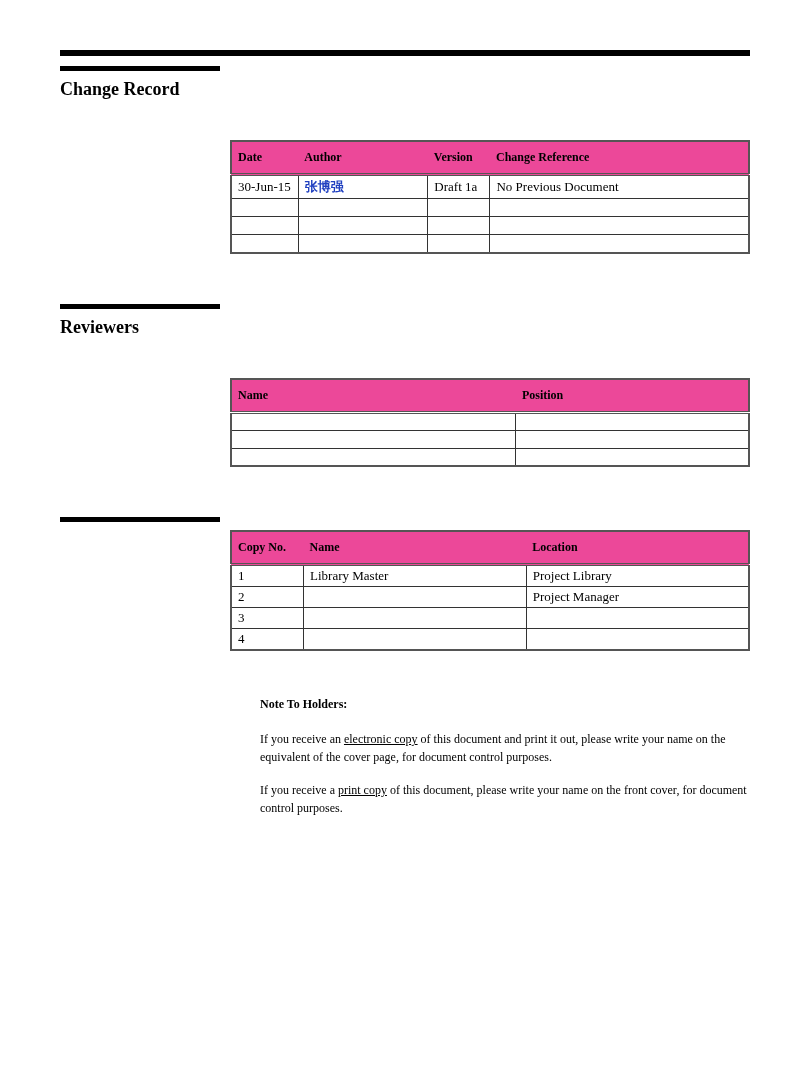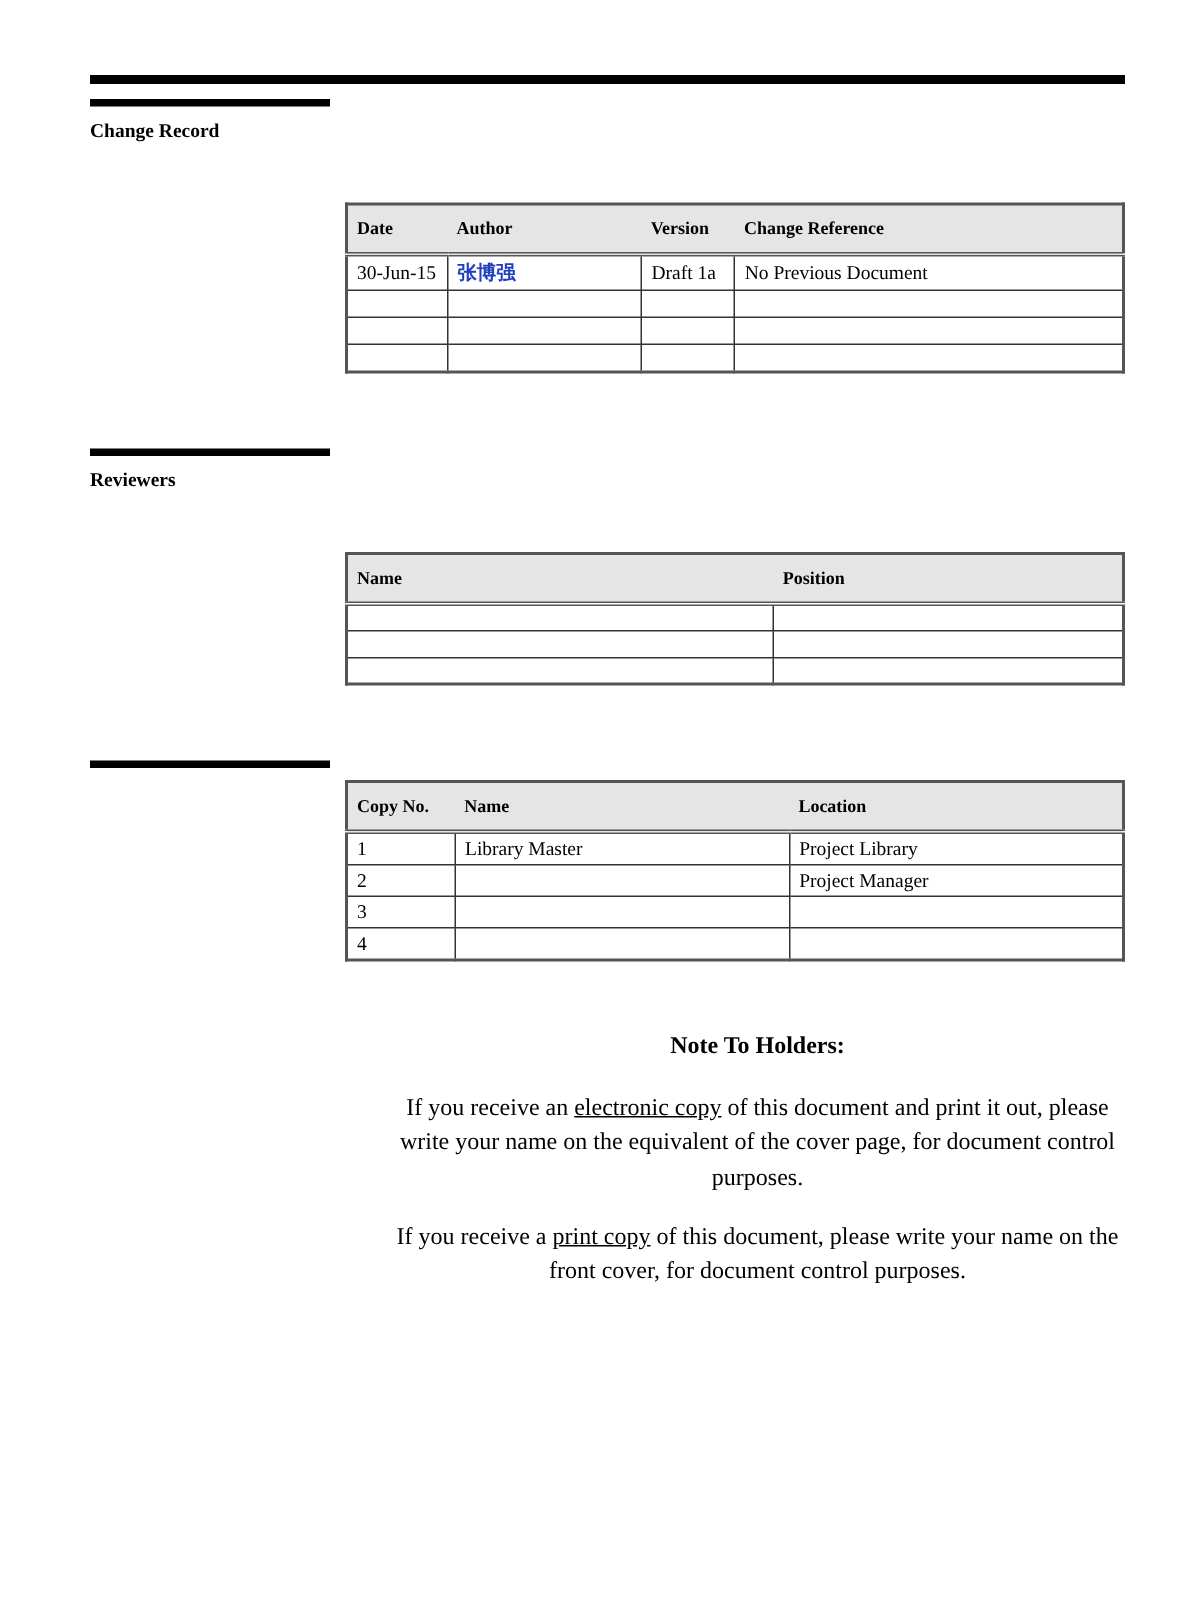--- a/index.html
+++ b/index.html
@@ -24,37 +24,37 @@
       font-weight: bold;
       margin: 0 0 15px 0;
     }
     .section-rule {
       height: 5px;
       background: #000;
       width: 160px;
       margin: 0 0 8px 0;
     }
     h2 {
-      font-size: 13px;
+      font-size: 18px;
       font-weight: bold;
       margin: 0 0 40px 0;
     }
     .section {
       margin-bottom: 50px;
     }
     .table-wrap {
       margin-left: 170px;
     }
     table {
       border-collapse: collapse;
       width: 100%;
       border: 2px solid #555;
     }
     th {
-      background: #e5e5e5;
+      background: #ec4899;
       font-weight: bold;
       font-size: 12px;
       text-align: left;
       padding: 8px 6px;
       border-top: 2px solid #555;
       border-bottom: 1px solid #555;
       border-right: none;
       border-left: none;
     }
     thead tr th:first-child { border-left: 2px solid #555; }
@@ -65,23 +65,22 @@
     td {
       font-size: 13px;
       padding: 2px 6px;
       border: 1px solid #333;
       height: 18px;
     }
     .author-link { color: #2040c0; font-weight: bold; }
     .note-block {
       margin-left: 200px;
       margin-top: 45px;
-      font-size: 16px;
+      font-size: 12px;
       line-height: 1.45;
-      text-align: center;
     }
     .note-title {
       font-weight: bold;
       margin-bottom: 18px;
     }
     .note-para {
       margin-bottom: 16px;
     }
     .u { text-decoration: underline; }
   </style>

